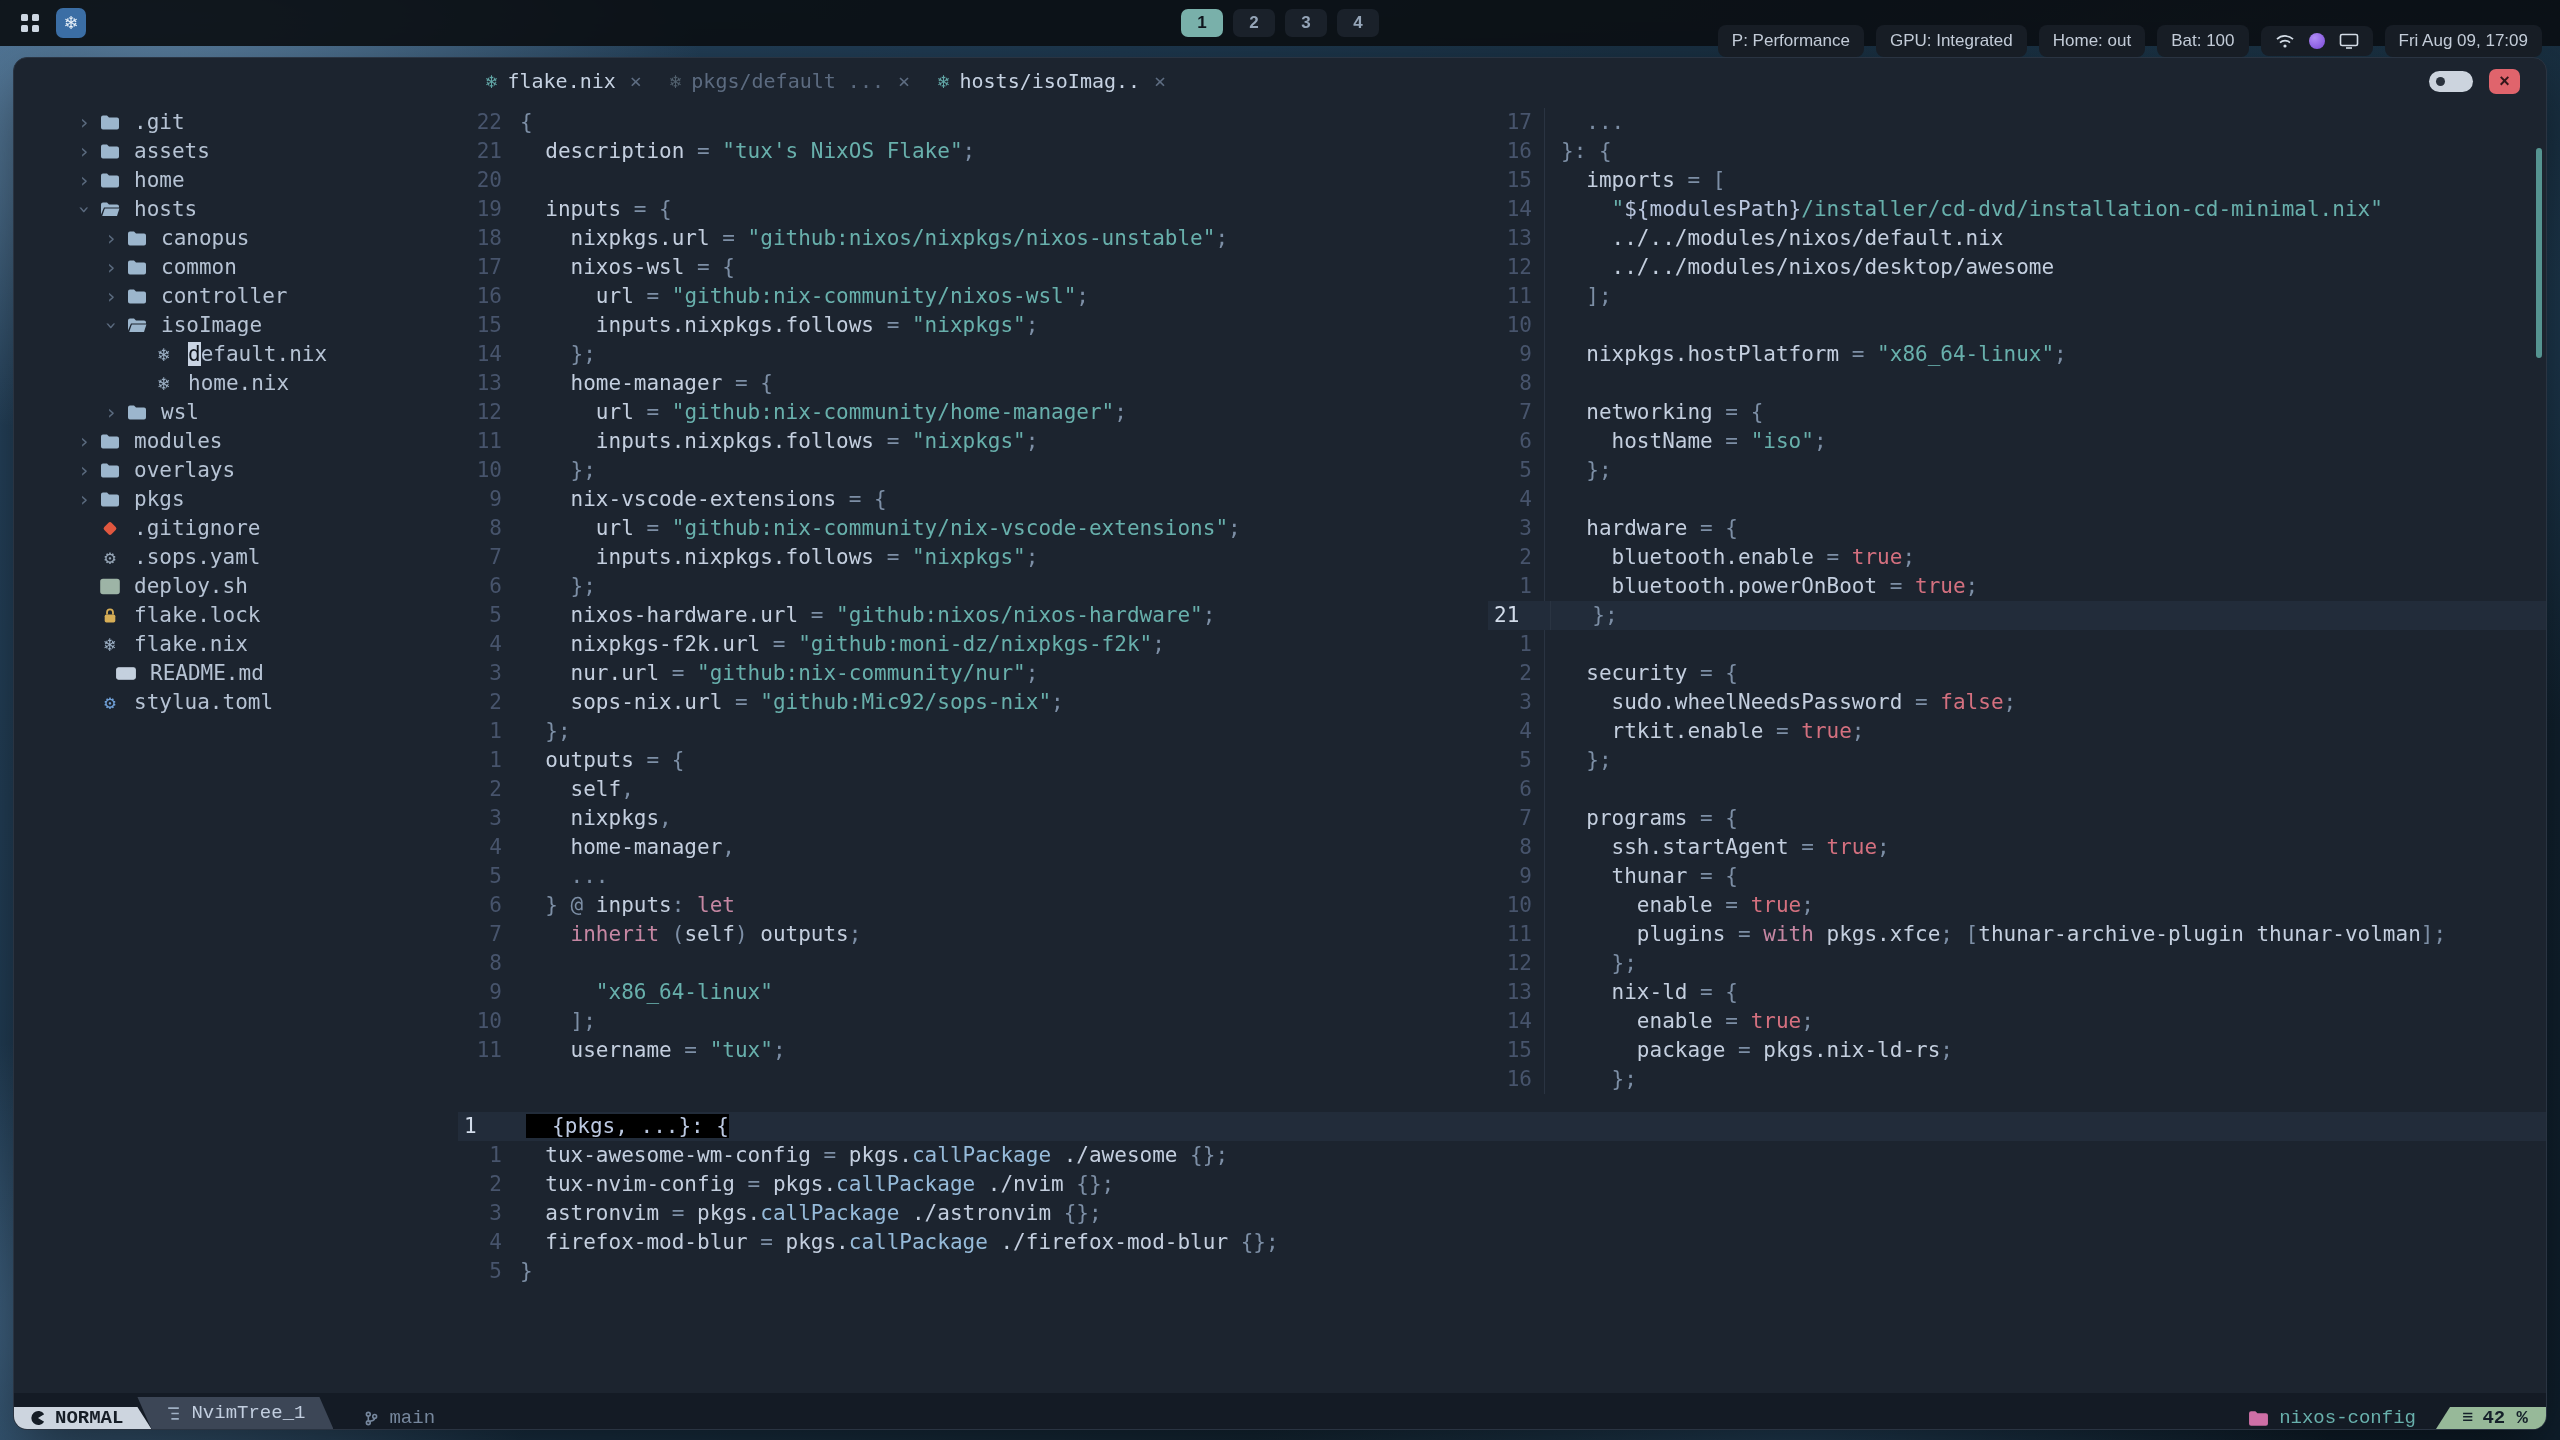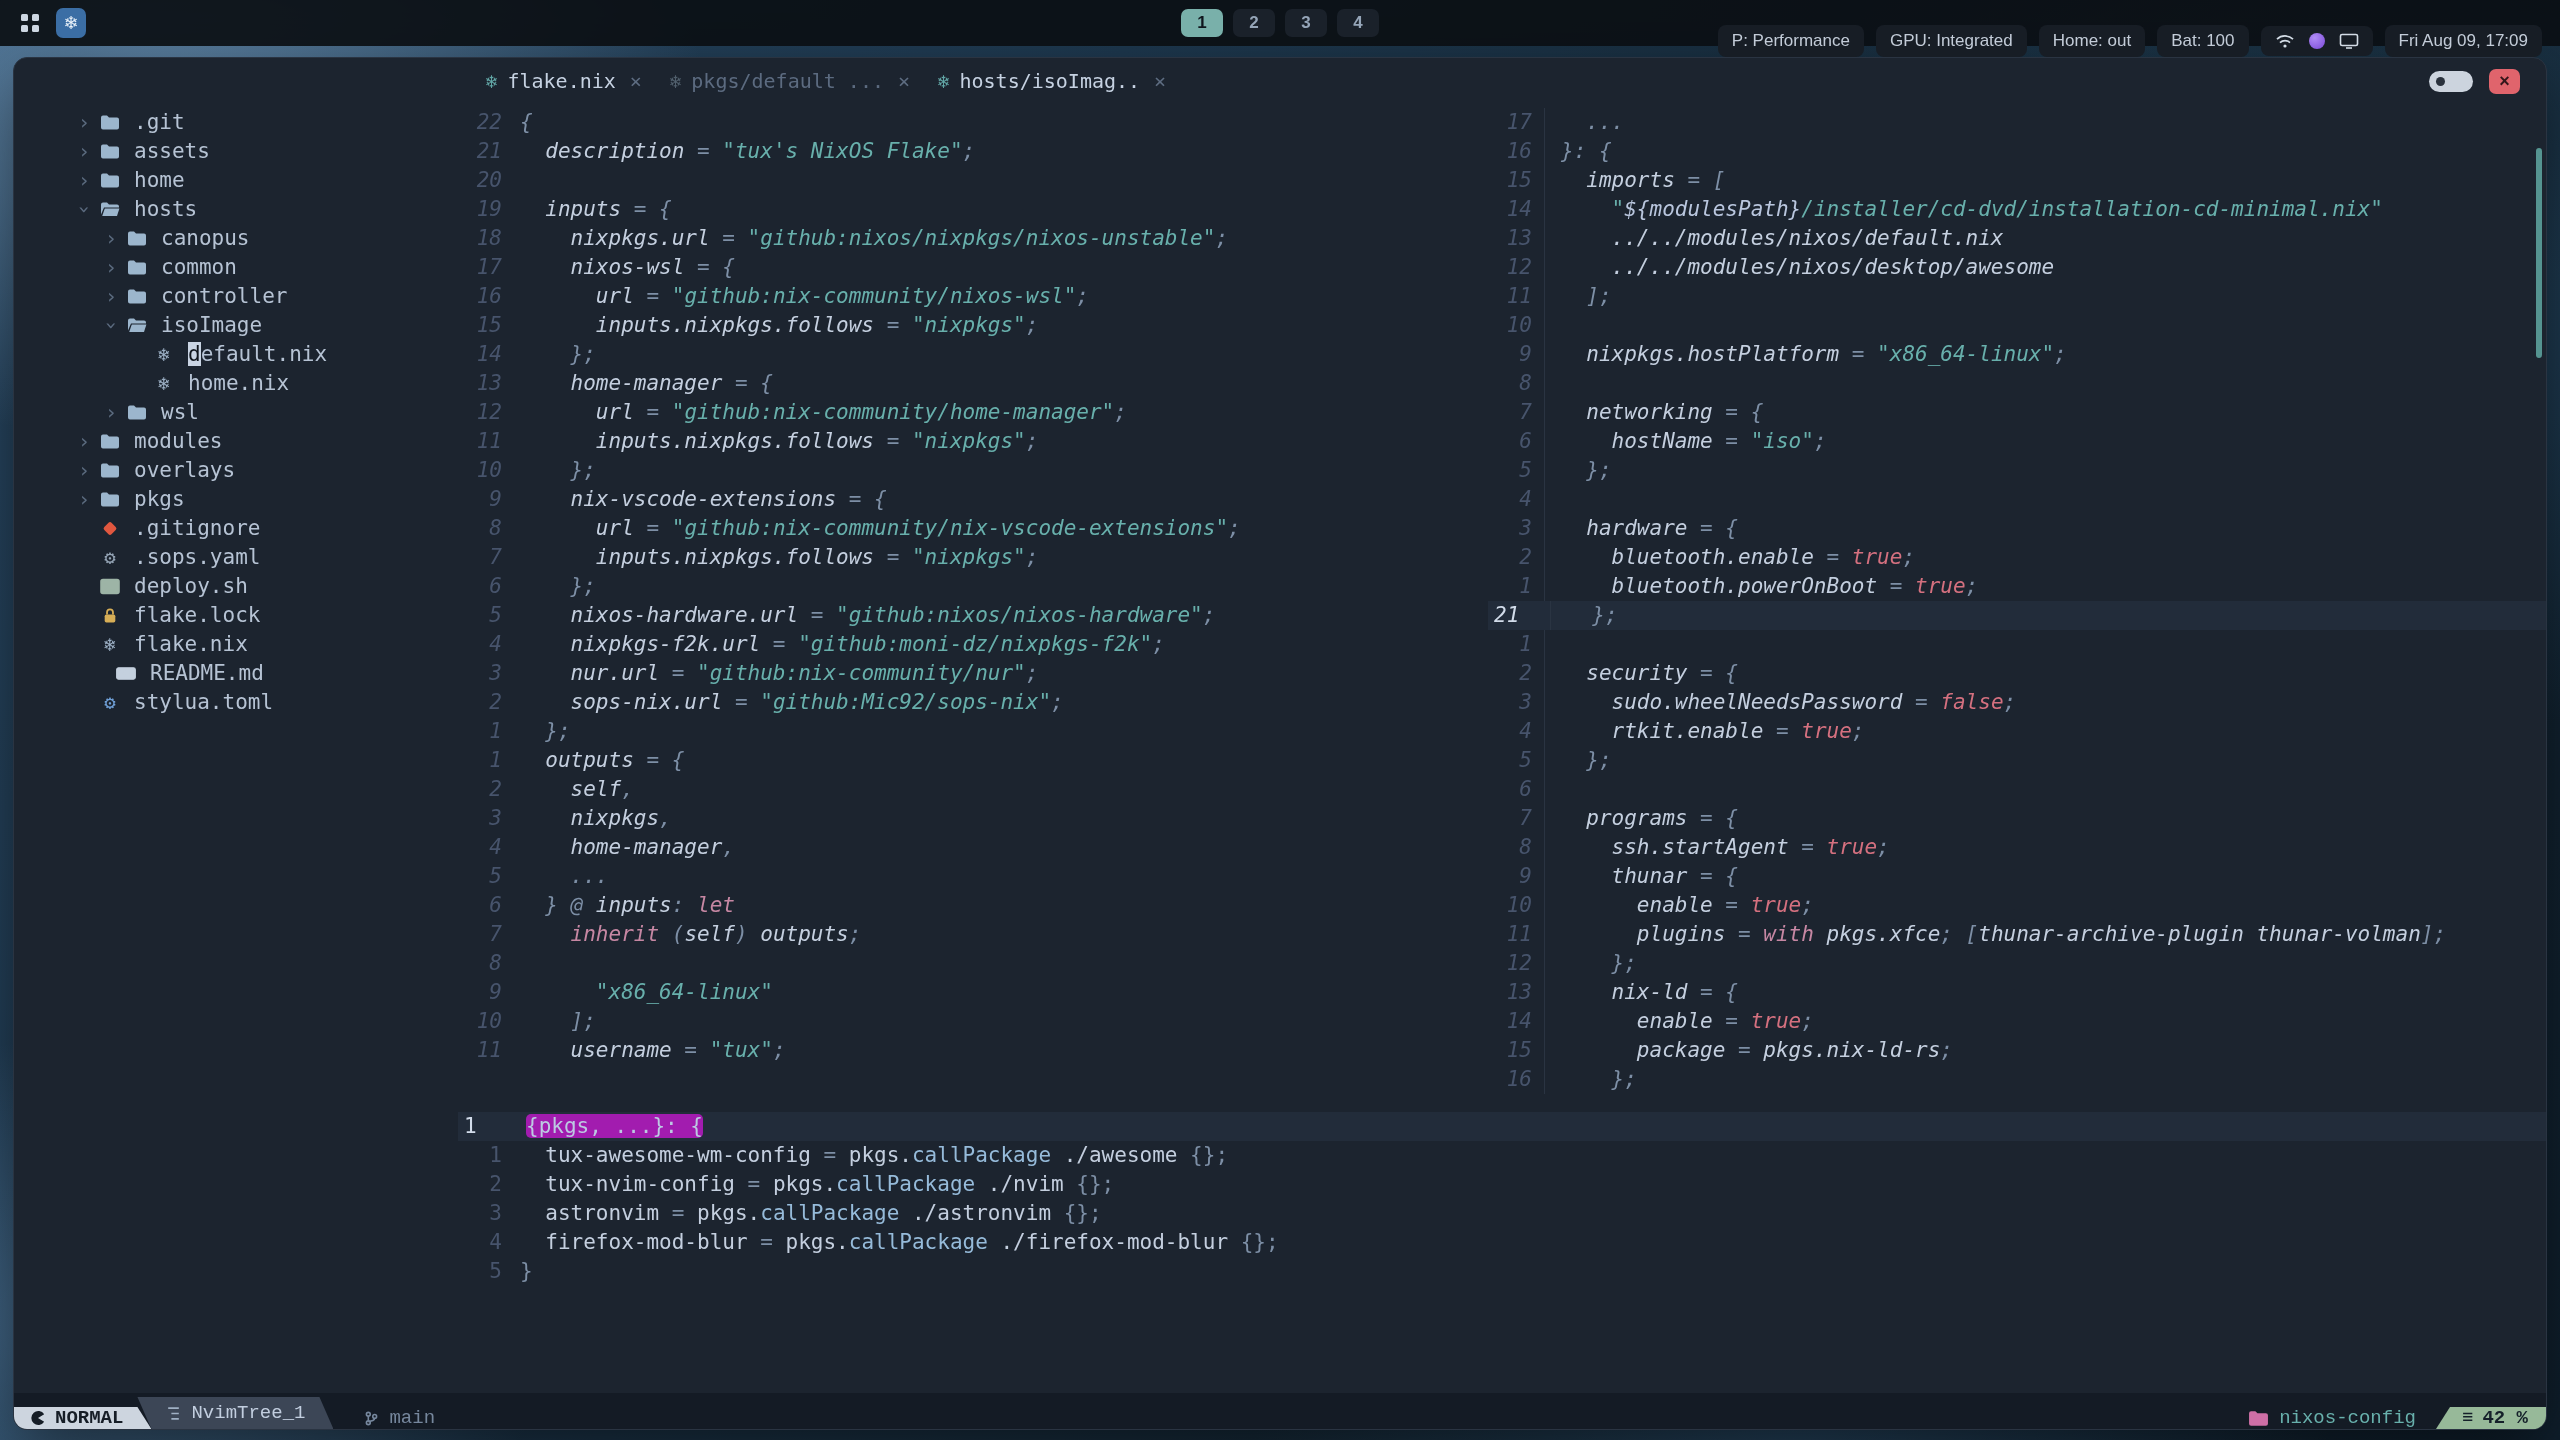--- a/index.html
+++ b/index.html
@@ -62,35 +62,35 @@
   .ic-nix{color:#9fb3c8;font-size:19px;}
   .ic-git{color:#e0573f;}
   .ic-gear{color:#93a3b4;font-size:19px;}
   .ic-gear-blue{color:#6f9fd6;font-size:19px;}
   .ic-terminal{color:#9db4a6;}
   .ic-lock{color:#d7ae56;}
   .ic-markdown{color:#c4d0de;}
 
   
   .editor{flex:1;display:flex;flex-direction:column;min-width:0;}
-  .toprow{height:990px;flex:none;display:flex;padding-top:4px;box-sizing:border-box;font-style:italic;}
+  .toprow{height:990px;flex:none;display:flex;padding-top:4px;box-sizing:border-box;}
   .pane{overflow:hidden;}
   .pane-left{width:1030px;flex:none;padding-left:14px;box-sizing:border-box;}
   .pane-right{flex:1;padding-left:14px;box-sizing:border-box;}
   .pane-bottom{flex:none;margin-top:18px;padding-left:14px;box-sizing:border-box;}
   .row{display:flex;height:29px;white-space:pre;}
   .row.cur{background:#222c3a;}
   .ln{flex:none;width:44px;text-align:right;color:#47546c;}
   .row.cur .ln{color:#d2dcea;text-align:left;padding-left:6px;}
   .gsep{flex:none;width:1px;background:#2a3442;margin:0 16px 0 12px;}
   .code{margin-left:18px;}
   .haswrapsep .code{margin-left:0;}
   .sg-t{color:#c4cfdf;} .sg-p{color:#7d8fa6;} .sg-s{color:#68b0ac;}
   .sg-b{color:#d4707f;} .sg-k{color:#c687a3;} .sg-i{color:#b9c6de;}
-  .sg-f{color:#96bbda;} .sg-sel{background:#a21caf;color:#bcc9e2;border-radius:5px;}
+  .sg-f{color:#96bbda;} .sg-sel{background:#000000;color:#bcc9e2;border-radius:0;padding-left:26px;}
 
   .vscroll{position:absolute;right:4px;top:44px;width:6px;height:210px;border-radius:3px;
     background:#5fa8a2;opacity:.85;}
 
   
   .statusline{height:36px;flex:none;background:#141b25;display:flex;align-items:flex-end;
     font-family:Liberation Mono, monospace;font-size:19px;overflow:hidden;}
   .chip{display:flex;align-items:center;gap:9px;}
   .chip-mode{background:#cdd5df;color:#161d26;font-weight:bold;padding:0 28px 0 16px;
     clip-path:polygon(0 0, calc(100% - 14px) 0, 100% 100%, 0 100%);}

